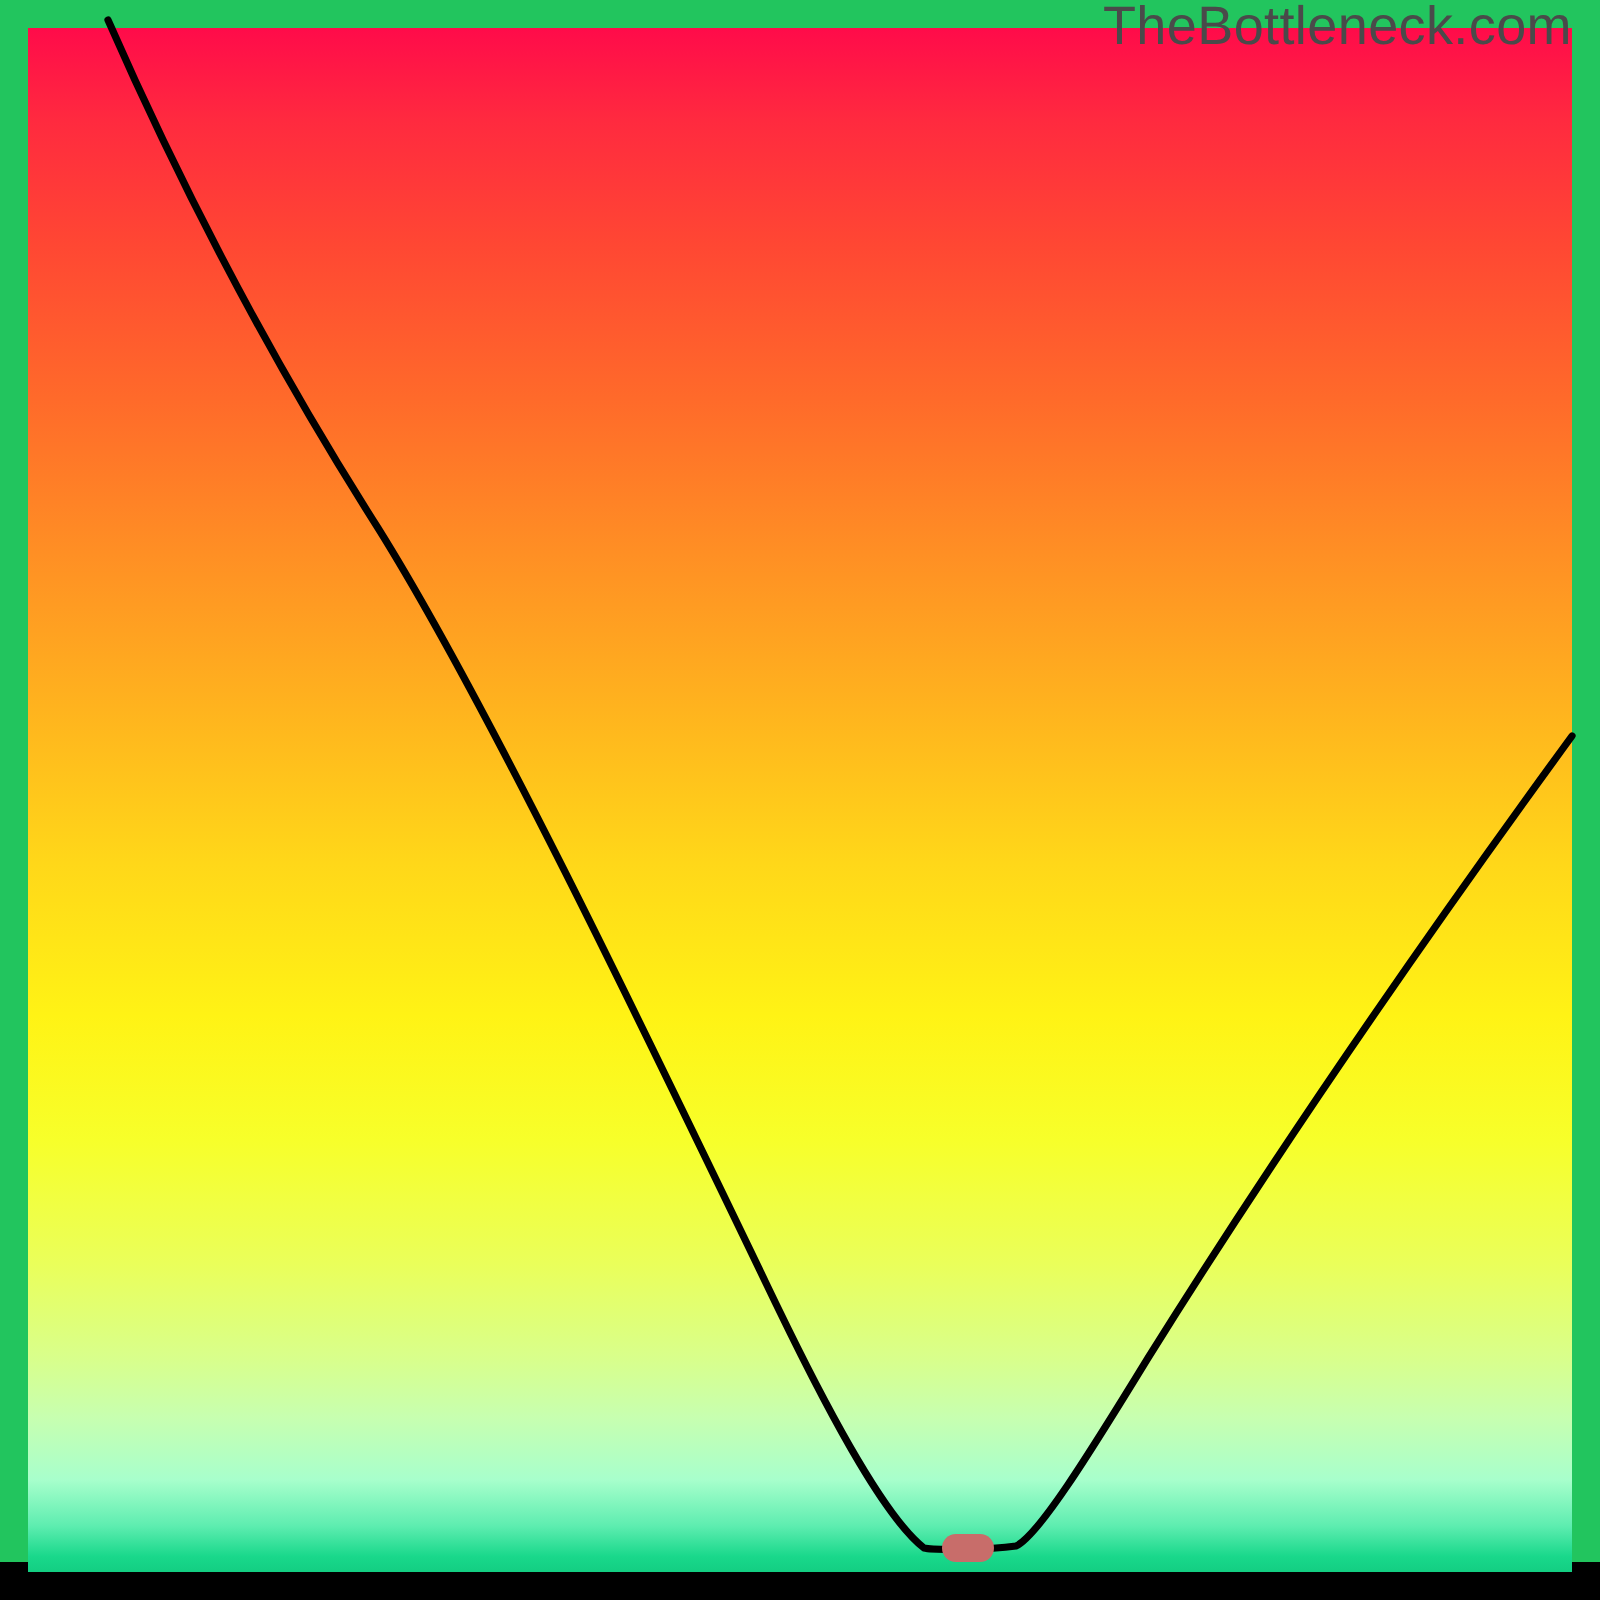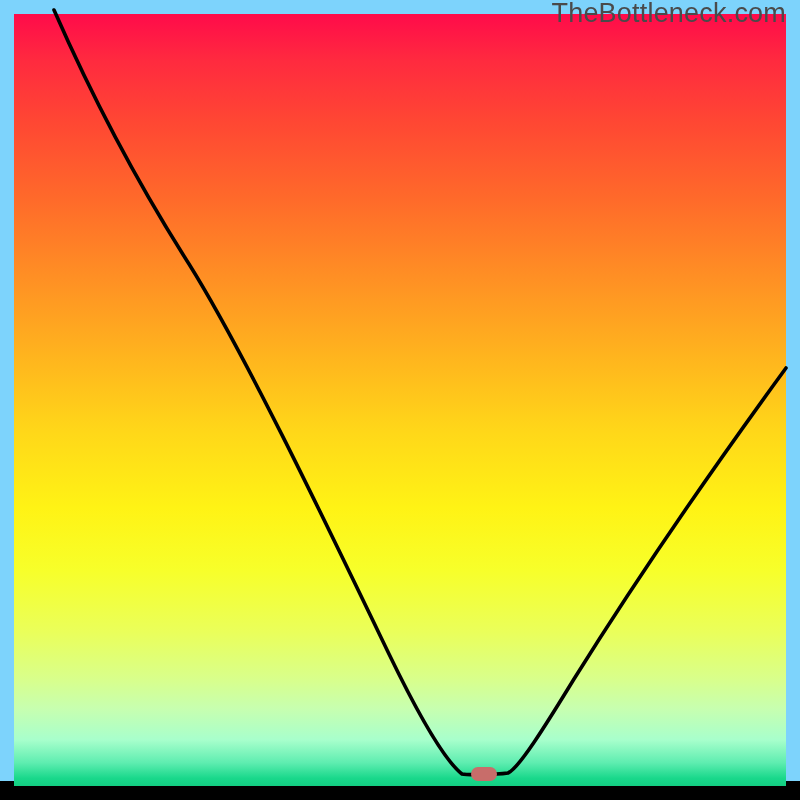--- a/index.html
+++ b/index.html
@@ -1,21 +1,21 @@
 <!DOCTYPE html>
 <html><head>
 <meta charset="utf-8">
 <style>
   * { margin: 0; padding: 0; box-sizing: border-box; }
   html, body { width: 800px; height: 800px; overflow: hidden; background: #000; }
   .container {
     position: relative;
     width: 800px;
     height: 781px;
-    background: #7dd3fc;
+    background: #22c55e;
   }
   .plot-area {
     position: absolute;
     left: 14px;
     top: 14px;
     width: 772px;
     height: 772px;
     background: linear-gradient(to bottom,
       #ff0b4a 0%,
       #ff2a3f 6%,

